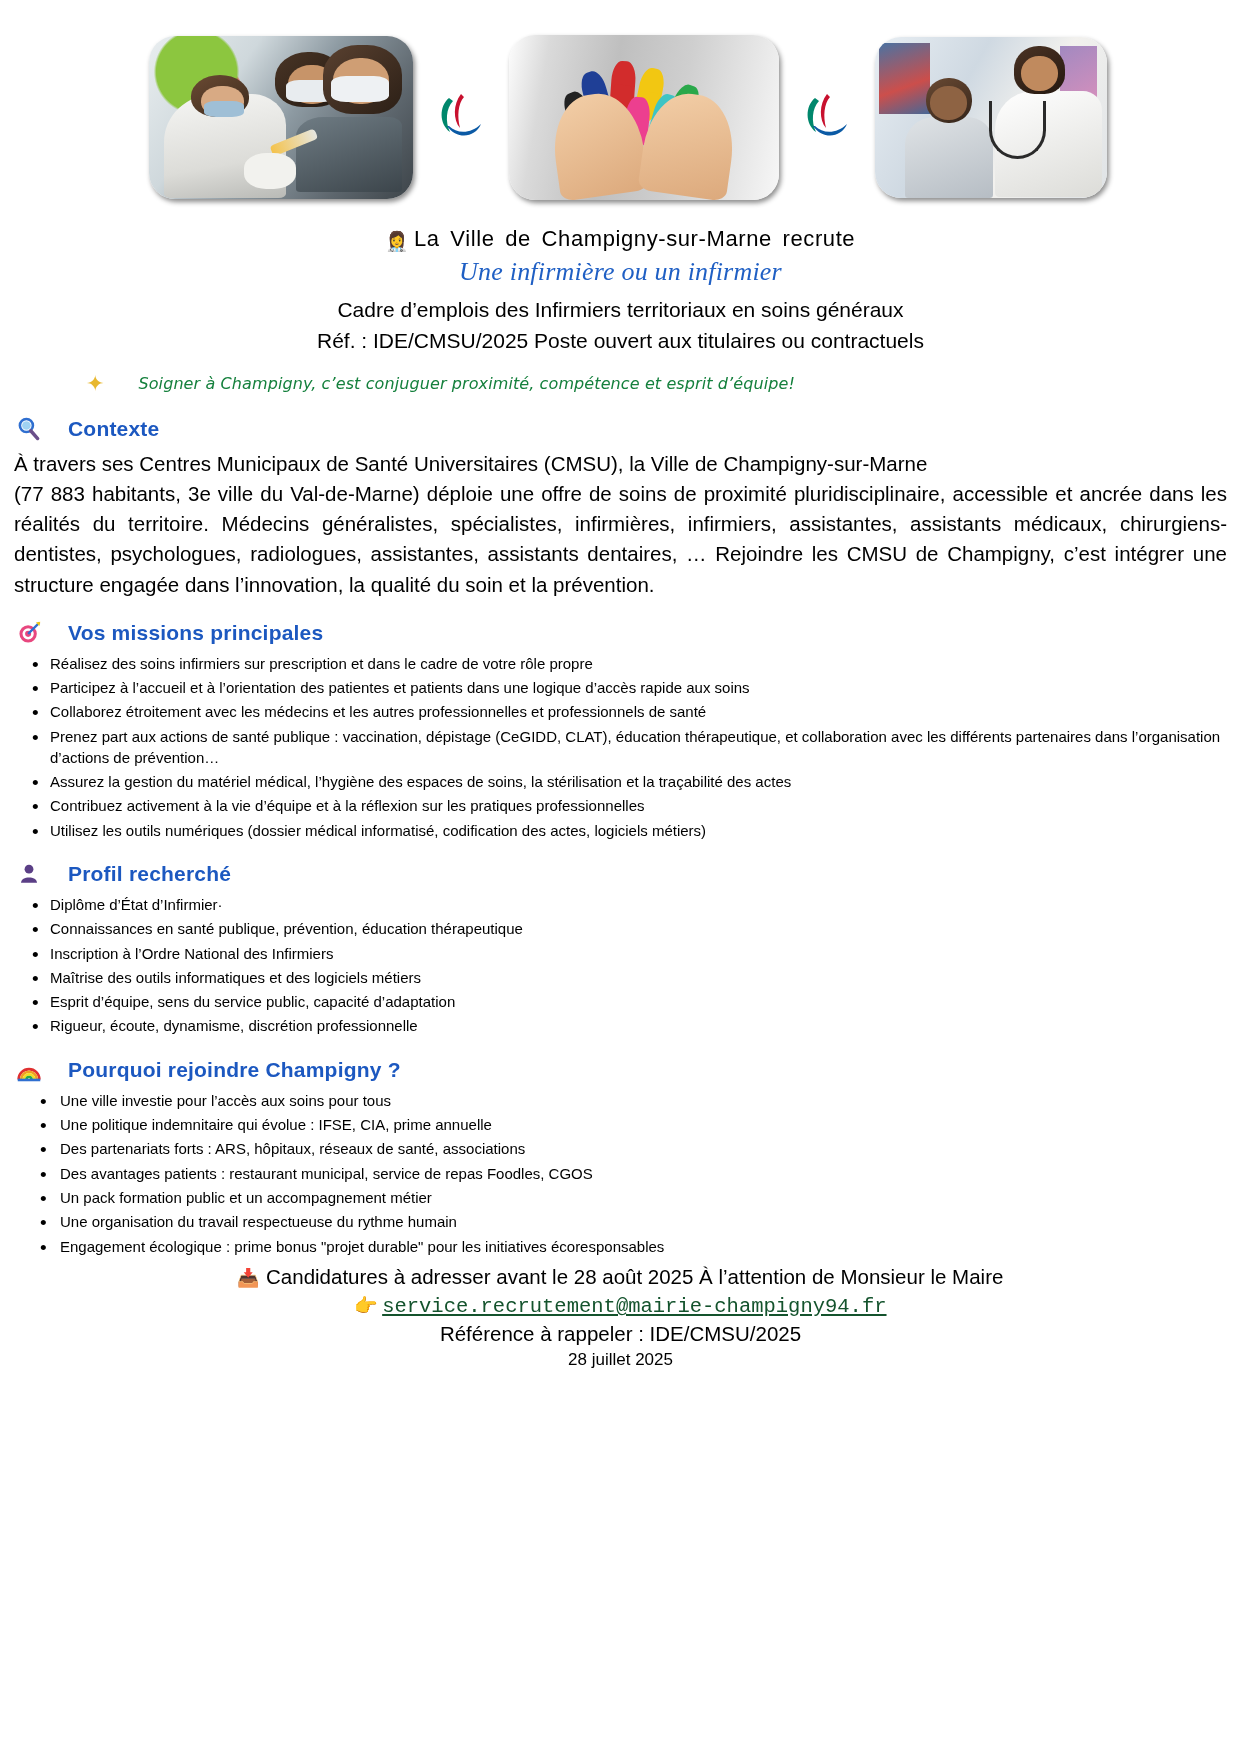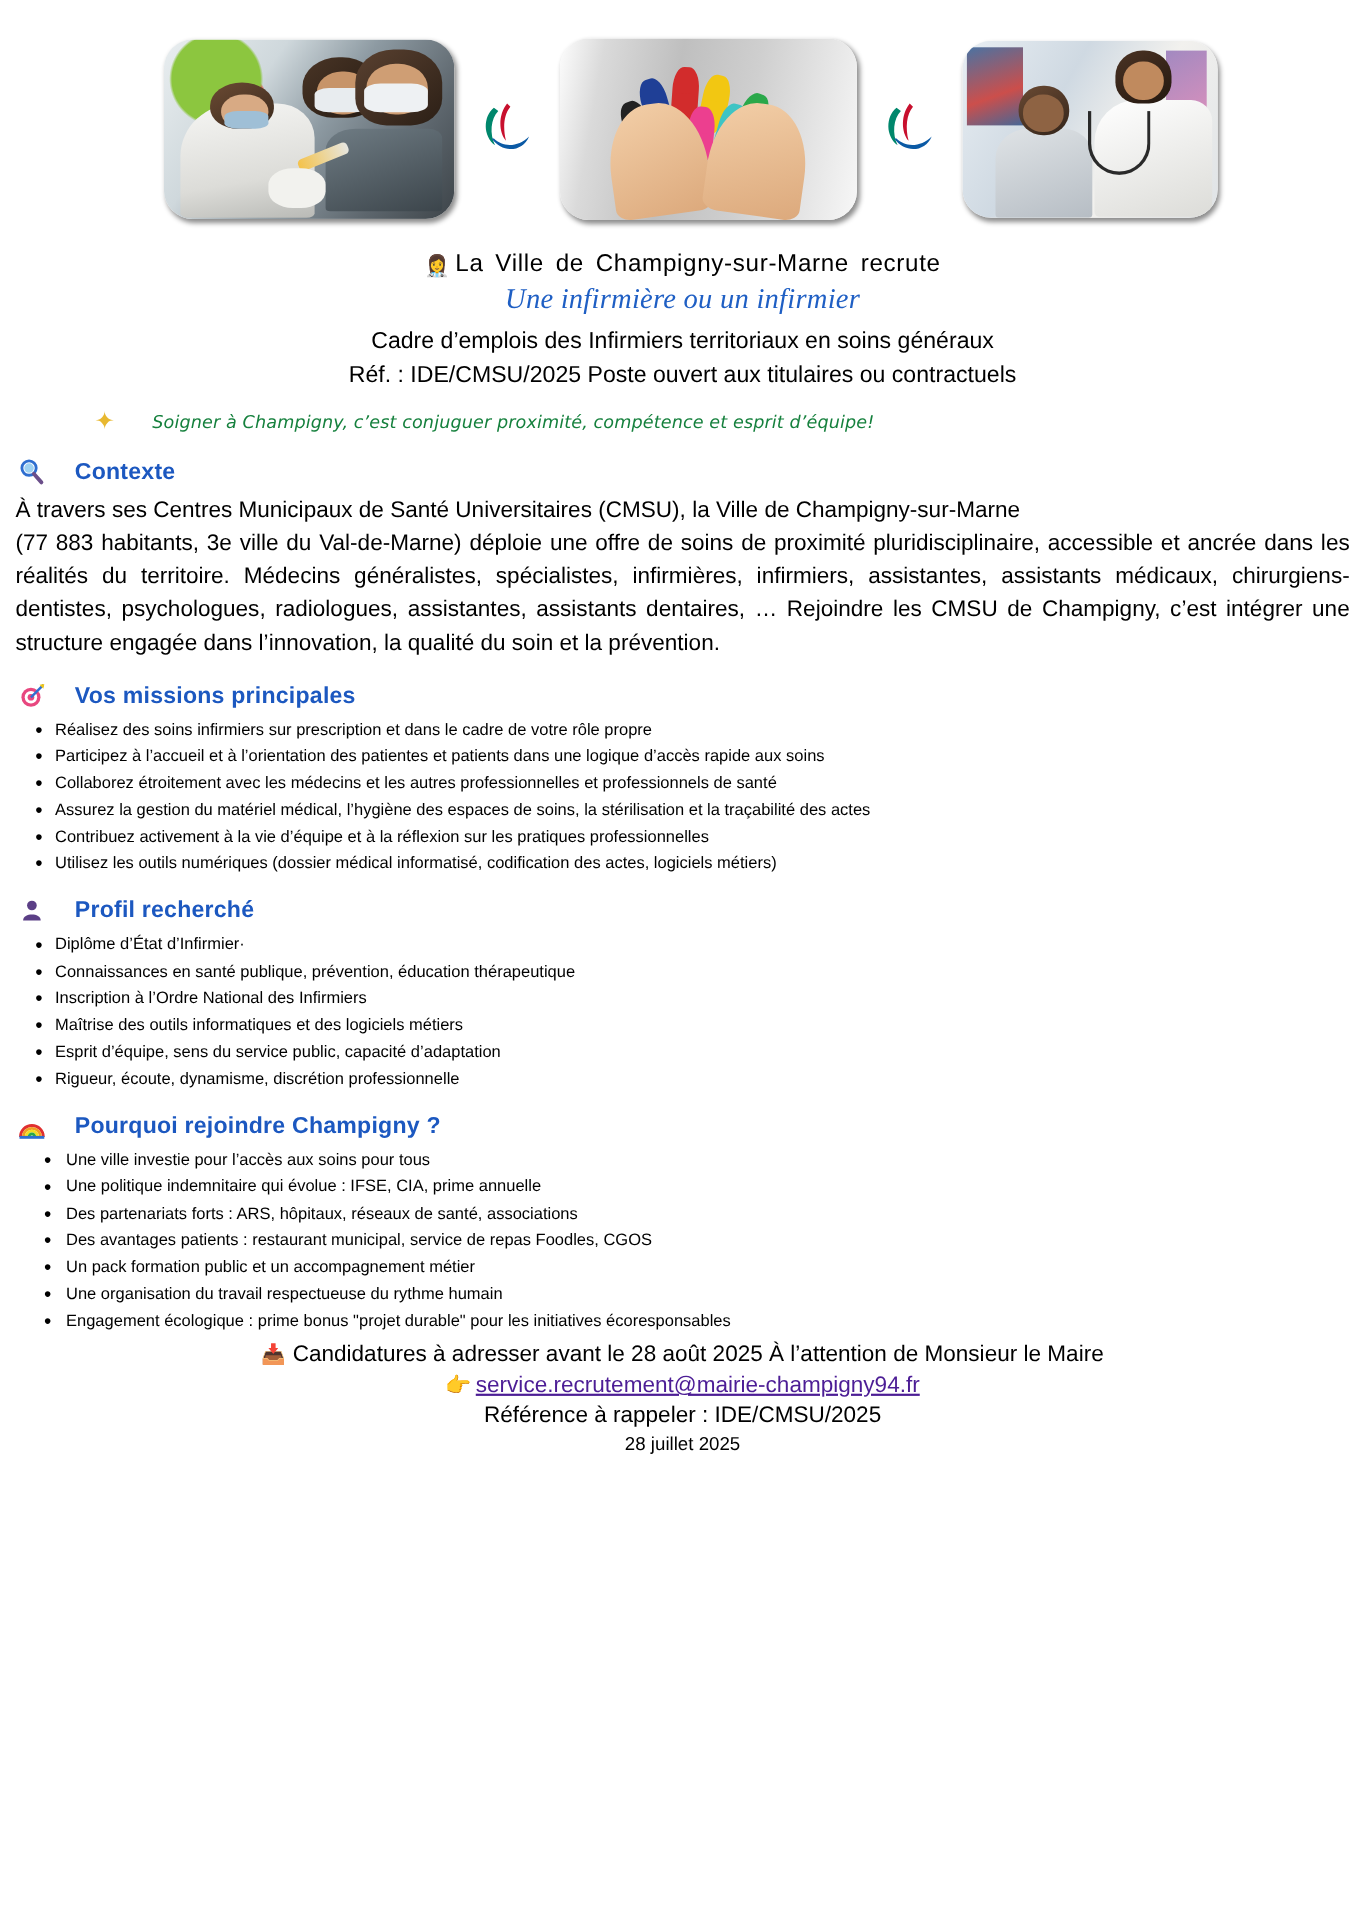--- a/index.html
+++ b/index.html
@@ -297,22 +297,23 @@
     text-align: center;
   }
   .foot-line1 {
     font-size: 20.5px;
   }
   .foot-mail-row {
     margin-top: 4px;
     font-size: 20.5px;
   }
   .mail-link {
-    color: #4c1d95;
+    color: #14532d;
     text-decoration: underline;
+    font-family: Liberation Mono, monospace;
   }
   .foot-line3 {
     margin-top: 4px;
     font-size: 20.5px;
   }
   .foot-date {
     margin-top: 4px;
     font-size: 17px;
   }
   .point-icon {
@@ -438,20 +439,21 @@
           <line x1="14" y1="16" x2="27" y2="3" stroke="#2f6fd0" stroke-width="2.6"></line>
           <path d="M23 3 L28 2 L27 7 Z" fill="#f2c712"></path>
         </svg>
       </span>
       <span class="section-title">Vos missions principales</span>
     </div>
     <ul class="bullets">
       <li>Réalisez des soins infirmiers sur prescription et dans le cadre de votre rôle propre</li>
       <li>Participez à l’accueil et à l’orientation des patientes et patients dans une logique d’accès rapide aux soins</li>
       <li>Collaborez étroitement avec les médecins et les autres professionnelles et professionnels de santé</li>
+      <li>Prenez part aux actions de santé publique : vaccination, dépistage (CeGIDD, CLAT), éducation thérapeutique, et collaboration avec les différents partenaires dans l’organisation d’actions de prévention…</li>
       <li>Assurez la gestion du matériel médical, l’hygiène des espaces de soins, la stérilisation et la traçabilité des actes</li>
       <li>Contribuez activement à la vie d’équipe et à la réflexion sur les pratiques professionnelles</li>
       <li>Utilisez les outils numériques (dossier médical informatisé, codification des actes, logiciels métiers)</li>
     </ul>
   </div>
 
   <div class="section">
     <div class="section-head">
       <span class="ico">
         <svg viewBox="0 0 30 30" width="24" height="24" aria-hidden="true">

